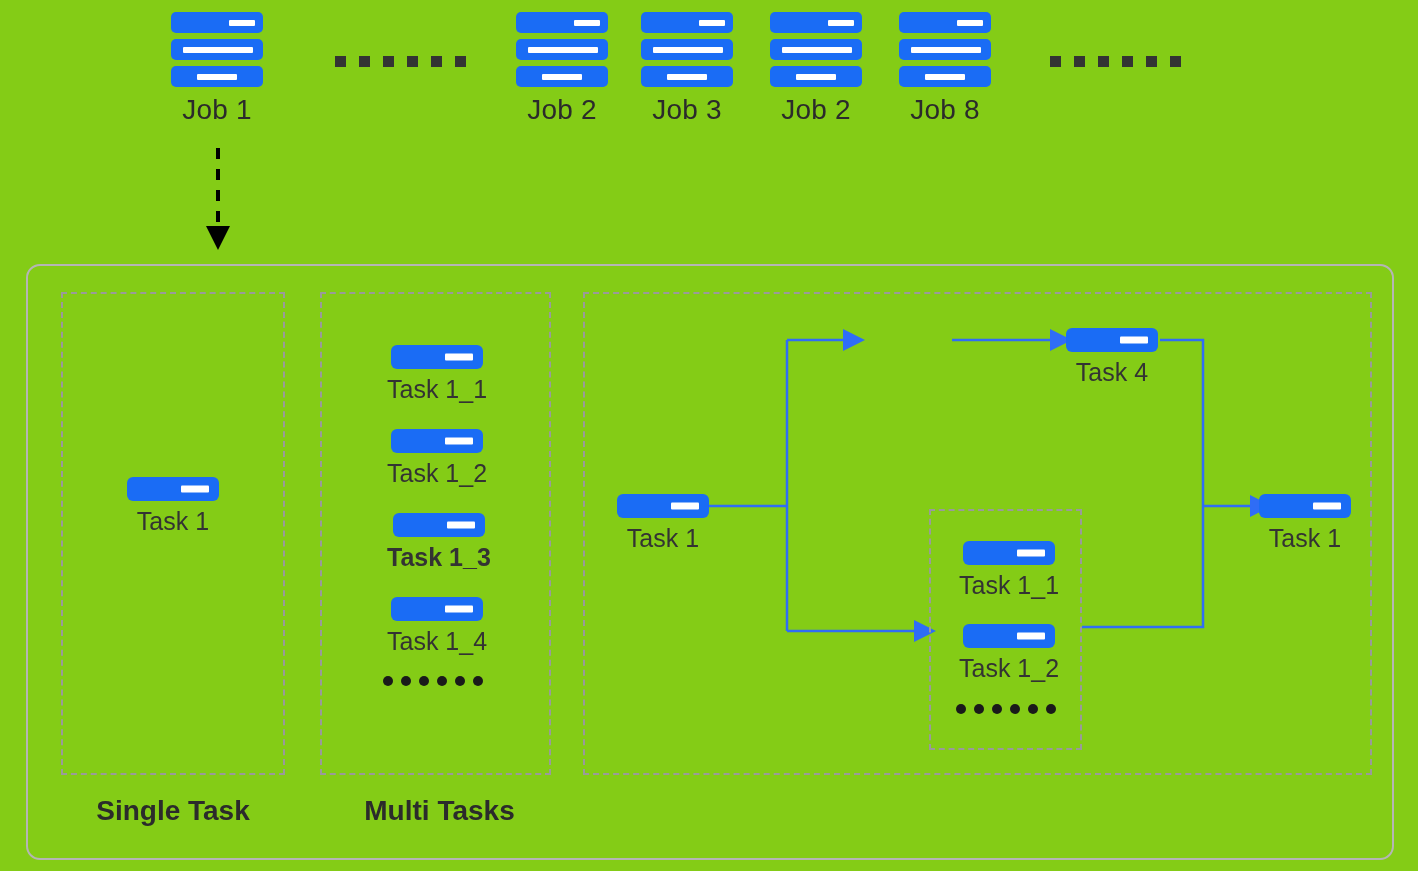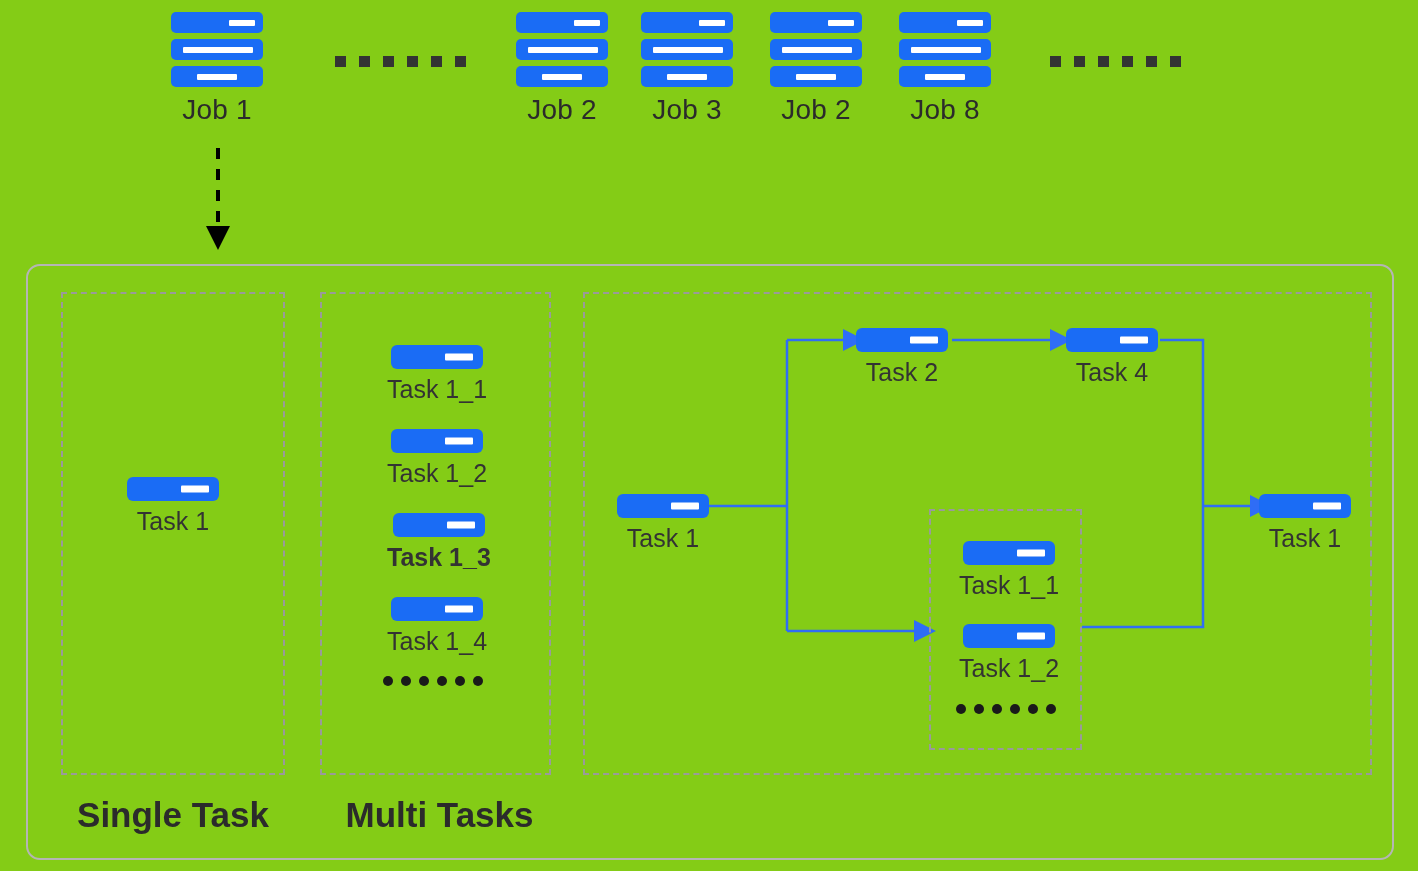--- a/index.html
+++ b/index.html
@@ -124,21 +124,21 @@
     background: transparent;
   }
   .dashed-box {
     position: absolute;
     border: 2px dashed #9a9a9a;
     box-sizing: border-box;
     background: transparent;
   }
   .panel-caption {
     position: absolute;
-    font-size: 35px;
+    font-size: 28px;
     font-weight: bold;
     color: #2b2b2b;
     text-align: center;
     white-space: nowrap;
   }
 
   
   #connectors {
     position: absolute;
     left: 0; top: 0;
@@ -327,26 +327,20 @@
     <path d="M 1203,506 L 1252,506" stroke="#2f6df6" stroke-width="2.5" fill="none" marker-end="url(#ahead)"></path>
   </svg>
 
   <div class="task-node" style="left:617px; top:494px;">
     <div class="task-icon">
         <span class="slot"></span>
       </div>
     <div class="task-label">Task 1</div>
   </div>
 
-  <div class="task-node" style="left:856px; top:328px;">
-    <div class="task-icon">
-        <span class="slot"></span>
-      </div>
-    <div class="task-label">Task 2</div>
-  </div>
 
   <div class="task-node" style="left:1066px; top:328px;">
     <div class="task-icon">
         <span class="slot"></span>
       </div>
     <div class="task-label">Task 4</div>
   </div>
 
   <div class="dashed-box" style="left:929px; top:509px; width:153px; height:241px;"></div>
 

